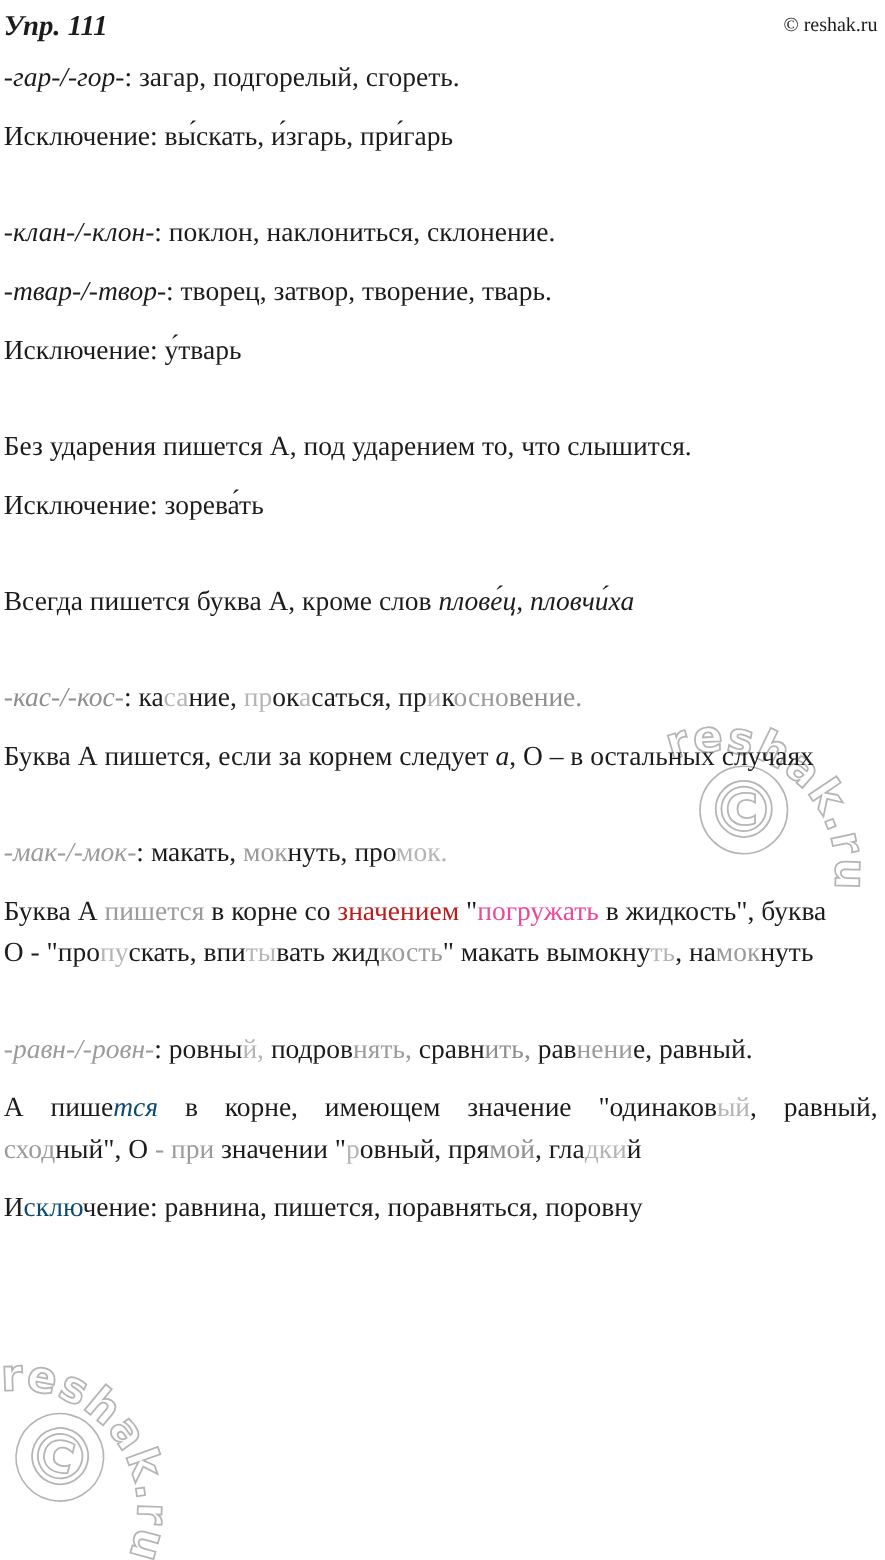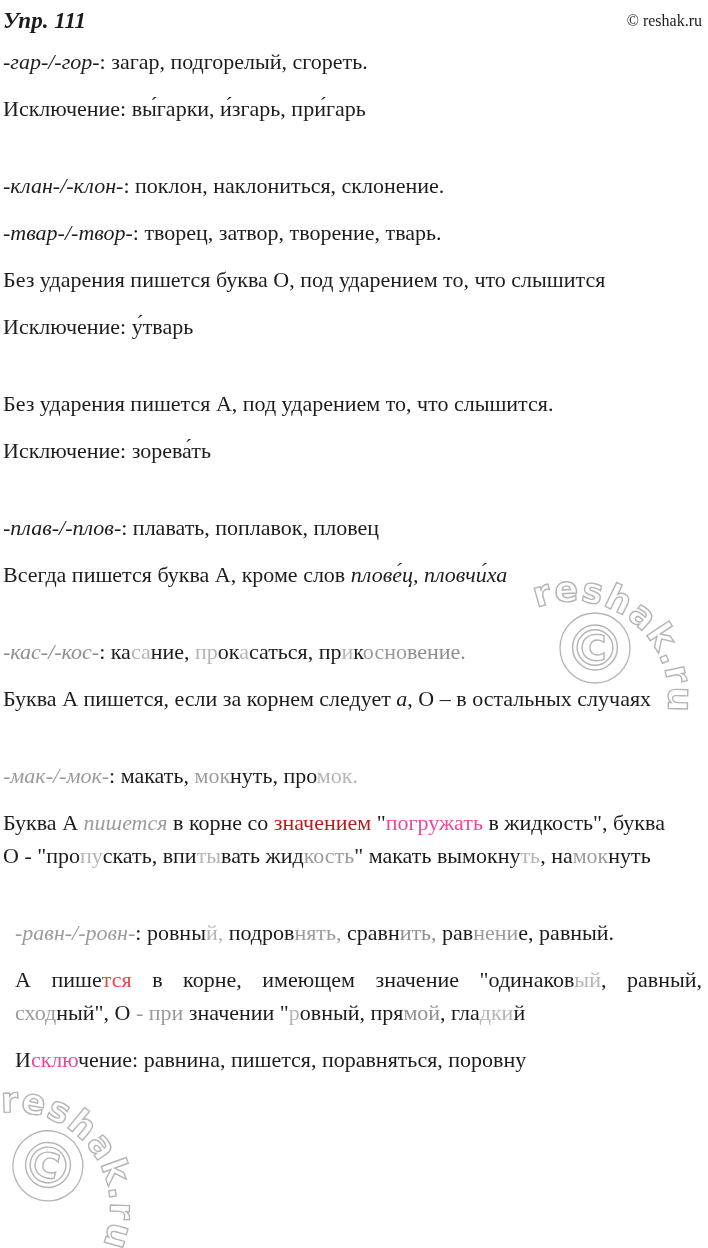--- a/index.html
+++ b/index.html
@@ -32,21 +32,21 @@
   
   .content { position: relative; z-index: 1; padding: 4px 6px 0 3px; }
   .doc-header {
     display: flex; justify-content: space-between; align-items: flex-start;
     line-height: 33px; margin-bottom: 8px;
   }
   .ex   { font-weight: bold; font-style: italic; font-size: 23px; }
   .copy { font-size: 16px; }
 
   .section { margin-bottom: 44px; }
-  .section:last-child { margin-bottom: 0; margin-left: 12px; }
+  .section:last-child { margin-bottom: 0; }
   .para { margin: 0 0 14px 0; }
   .line { line-height: 33px; white-space: nowrap; }
   .line.justify {
     white-space: normal;
     text-align: justify;
     text-align-last: justify;
   }
   .it { font-style: italic; }
 </style>
 </head>
@@ -78,76 +78,70 @@
   <div class="doc-header">
     <span class="ex">Упр. 111</span>
     <span class="copy">© reshak.ru</span>
   </div>
   <div id="doc-content">
       <div class="section">
         <div class="para">
           <div class="line"><span class="it">-гар-/-гор-</span><span>: загар, подгорелый, сгореть.</span></div>
         </div>
         <div class="para">
-          <div class="line"><span>Исключение: вы́гарки, и́згарь, при́гарь</span></div>
+          <div class="line"><span>Исключение: вы́скать, и́згарь, при́гарь</span></div>
         </div>
       </div>
       <div class="section">
         <div class="para">
           <div class="line"><span class="it">-клан-/-клон-</span><span>: поклон, наклониться, склонение.</span></div>
         </div>
         <div class="para">
           <div class="line"><span class="it">-твар-/-твор-</span><span>: творец, затвор, творение, тварь.</span></div>
-        </div>
-        <div class="para">
-          <div class="line"><span>Без ударения пишется буква О, под ударением то, что слышится</span></div>
         </div>
         <div class="para">
           <div class="line"><span>Исключение: у́тварь</span></div>
         </div>
       </div>
       <div class="section">
         <div class="para">
           <div class="line"><span>Без ударения пишется А, под ударением то, что слышится.</span></div>
         </div>
         <div class="para">
           <div class="line"><span>Исключение: зорева́ть</span></div>
         </div>
       </div>
       <div class="section">
-        <div class="para">
-          <div class="line"><span class="it">-плав-/-плов-</span><span>: плавать, поплавок, пловец</span></div>
-        </div>
         <div class="para">
           <div class="line"><span>Всегда пишется буква А, кроме слов </span><span class="it">плове́ц, пловчи́ха</span></div>
         </div>
       </div>
       <div class="section">
         <div class="para">
           <div class="line"><span class="it" style="color: rgb(143, 143, 143);">-кас-/-кос-</span><span>: ка</span><span style="color: rgb(181, 181, 181);">са</span><span>ние, </span><span style="color: rgb(181, 181, 181);">пр</span><span>ок</span><span style="color: rgb(181, 181, 181);">а</span><span>саться, </span><span>пр</span><span style="color: rgb(181, 181, 181);">и</span><span>к</span><span style="color: rgb(155, 155, 155);">осно</span><span style="color: rgb(143, 143, 143);">вение.</span></div>
         </div>
         <div class="para">
           <div class="line"><span>Буква А пишется, если за корнем следует </span><span class="it">а</span><span>, О – в остальных случаях</span></div>
         </div>
       </div>
       <div class="section">
         <div class="para">
           <div class="line"><span class="it" style="color: rgb(155, 155, 155);">-мак-/-мок-</span><span>: макать, </span><span style="color: rgb(155, 155, 155);">мок</span><span>нуть, </span><span>про</span><span style="color: rgb(181, 181, 181);">мок.</span></div>
         </div>
         <div class="para">
-          <div class="line"><span>Буква А </span><span style="color: rgb(155, 155, 155); font-style: italic;">пишется</span><span> в корне со </span><span style="color: #b91c1c;">значением</span><span> "</span><span style="color: #ec4899;">погружать</span><span> в жидкость", буква</span></div>
+          <div class="line"><span>Буква А </span><span style="color: rgb(155, 155, 155);">пишется</span><span> в корне со </span><span style="color: #b91c1c;">значением</span><span> "</span><span style="color: #ec4899;">погружать</span><span> в жидкость", буква</span></div>
           <div class="line"><span>О - "про</span><span style="color: rgb(181, 181, 181);">пу</span><span>скать, впи</span><span style="color: rgb(181, 181, 181);">ты</span><span>вать жид</span><span style="color: rgb(155, 155, 155);">кость</span><span>" макать вымокну</span><span style="color: rgb(181, 181, 181);">ть</span><span>, на</span><span style="color: rgb(155, 155, 155);">мок</span><span>нуть</span></div>
         </div>
       </div>
       <div class="section">
         <div class="para">
           <div class="line"><span class="it" style="color: rgb(155, 155, 155);">-равн-/-ровн-</span><span>: ровны</span><span style="color: rgb(181, 181, 181);">й, </span><span>подров</span><span style="color: rgb(155, 155, 155);">нять, </span><span>сравн</span><span style="color: rgb(143, 143, 143);">ить, </span><span>рав</span><span style="color: rgb(155, 155, 155);">нени</span><span>е, равный.</span></div>
         </div>
         <div class="para">
-          <div class="line justify"><span>А пише</span><span style="color: #ef4444;">тся</span><span> в корне, имеющем значение "одинаков</span><span style="color: rgb(181, 181, 181);">ый</span><span>, равный,</span></div>
+          <div class="line justify"><span>А пише</span><span style="color: #0c4a6e; font-style: italic;">тся</span><span> в корне, имеющем значение "одинаков</span><span style="color: rgb(181, 181, 181);">ый</span><span>, равный,</span></div>
           <div class="line"><span style="color: rgb(155, 155, 155);">сход</span><span>ный", О </span><span style="color: rgb(155, 155, 155);">- при</span><span> значении "</span><span style="color: rgb(181, 181, 181);">р</span><span>овный, пря</span><span style="color: rgb(143, 143, 143);">мой</span><span>, гла</span><span style="color: rgb(181, 181, 181);">дки</span><span>й</span></div>
         </div>
         <div class="para">
-          <div class="line"><span>И</span><span style="color: #ec4899;">склю</span><span>чение: равнина, пишется, поравняться, поровну</span></div>
+          <div class="line"><span>И</span><span style="color: #0c4a6e;">склю</span><span>чение: равнина, пишется, поравняться, поровну</span></div>
         </div>
       </div>
     </div>
 </div>
 
 </body></html>

